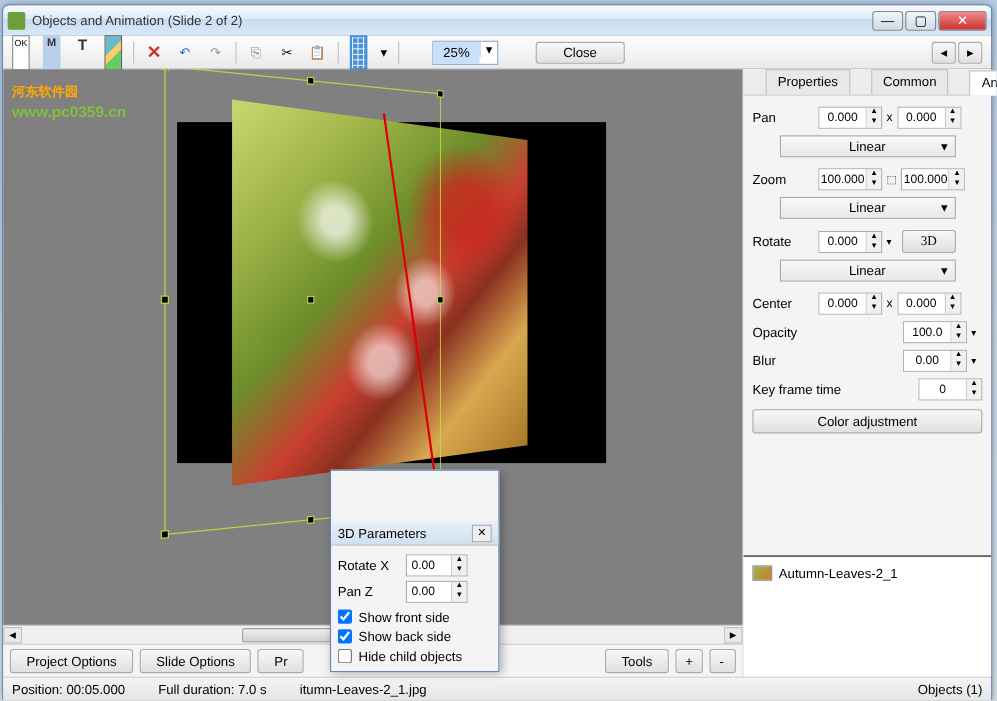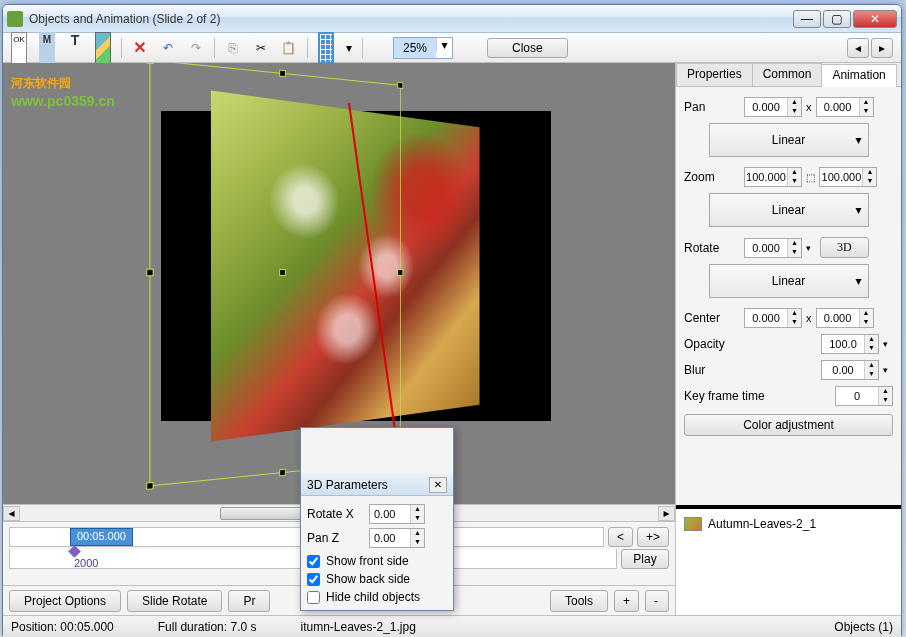--- a/index.html
+++ b/index.html
@@ -51,53 +51,53 @@
 .tl-label { position: absolute; left: 64px; bottom: -1px; font-size: 11px; color: #448; }
 .tl-mark { position:absolute; left:60px; top:-2px; width:9px; height:9px; background:#8060c0; transform: rotate(45deg);}
 .tlbtn { padding: 2px 8px; border: 1px solid #aaa; border-radius: 3px; background: linear-gradient(to bottom,#f8f8f8,#e0e0e0); cursor: pointer; min-width: 24px; text-align: center; }
 .tlbtn.wide { min-width: 48px; }
 
 .bottom-btns { height: 30px; border-top: 1px solid #c0c0c0; background: #f4f4f4; display: flex; align-items: center; padding: 0 6px; gap: 6px; }
 .bbtn { padding: 3px 14px; border: 1px solid #aaa; border-radius: 3px; background: linear-gradient(to bottom,#f8f8f8,#e0e0e0); cursor: pointer; }
 
 .right-panel { width: 225px; background: #f4f4f4; display: flex; flex-direction: column; }
 .tabs { display: flex; height: 24px; border-bottom: 1px solid #c0c0c0; background: #ececec; }
-.tab { padding: 3px 10px; border: 1px solid #c0c0c0; border-bottom: none; background: #e8e8e8; cursor: pointer; margin-right: -1px; position: relative; }
+.tab { padding: 3px 10px; border: 1px solid #c0c0c0; border-bottom: none; background: #e8e8e8; cursor: pointer; margin-right: -1px; position: relative; margin-left: 20px; }
 .tab.active { background: #fff; top: 1px; z-index: 2; }
 .panel-body { flex: 1; background: #f4f4f4; padding: 10px 8px; overflow-y: auto; }
 .prop-row { display: flex; align-items: center; margin-bottom: 6px; gap: 4px; }
 .prop-label { width: 56px; }
 .num-input { width: 58px; height: 20px; border: 1px solid #aaa; background: #fff; display: flex; }
 .num-input input { width: 42px; border: none; text-align: center; font-size: 11px; }
 .num-input .spin { width: 14px; display: flex; flex-direction: column; border-left: 1px solid #ccc; }
 .num-input .spin div { flex: 1; font-size: 7px; text-align: center; cursor: pointer; background: #f0f0f0; line-height: 8px; }
 .x-label { font-size: 11px; }
-.linear-dd { width: 160px; height: 34px; border: 1px solid #aaa; background: linear-gradient(to bottom,#f8f8f8,#e8e8e8); display: flex; align-items: center; justify-content: center; cursor: pointer; margin: 0 auto 10px; position: relative; }
+.linear-dd { width: 160px; height: 20px; border: 1px solid #aaa; background: linear-gradient(to bottom,#f8f8f8,#e8e8e8); display: flex; align-items: center; justify-content: center; cursor: pointer; margin: 0 auto 10px; position: relative; }
 .linear-dd::after { content: "▾"; position: absolute; right: 6px; }
 .btn3d { padding: 2px 16px; border: 1px solid #aaa; border-radius: 3px; background: linear-gradient(to bottom,#f8f8f8,#e0e0e0); cursor: pointer; font-family: Liberation Serif, serif; }
 .color-adj { width: 100%; padding: 3px; border: 1px solid #aaa; border-radius: 3px; background: linear-gradient(to bottom,#f8f8f8,#e0e0e0); cursor: pointer; text-align: center; margin-top: 8px; }
-.obj-list { border-top: 4px solid #000000; padding: 6px; background: #fff; height: 110px; }
+.obj-list { border-top: 1px solid #000000; padding: 6px; background: #fff; height: 110px; }
 .obj-item { display: flex; align-items: center; gap: 6px; padding: 2px; }
 .obj-item .thumb { width: 18px; height: 14px; background: linear-gradient(135deg,#9b4,#c73); border: 1px solid #888; }
 
-.statusbar { height: 22px; background: linear-gradient(to bottom,#f4f4f4,#e4e4e4); border-top: 1px solid #c0c0c0; display: flex; align-items: center; padding: 0 8px; gap: 44px; }
+.statusbar { height: 22px; background: linear-gradient(to bottom,#f4f4f4,#e4e4e4); border-top: 1px solid #c0c0c0; display: flex; align-items: center; padding: 0 8px; gap: 30px; }
 .statusbar .spacer { flex: 1; }
 
 .dialog { position: absolute; left: 300px; top: 427px; width: 154px; background: #f4f4f4; border: 1px solid #6888b0; box-shadow: 2px 2px 8px rgba(0,0,0,0.3); }
 .dialog .dtitle { height: 22px; background: linear-gradient(to bottom,#e8f0f8,#d0e0f0); border-bottom: 1px solid #b0c0d0; display: flex; align-items: center; padding: 0 6px; margin-top: 46px; }
 .dialog .dtitle .dclose { margin-left: auto; width: 18px; height: 16px; border: 1px solid #aaa; background: #eee; text-align: center; cursor: pointer; font-size: 10px; line-height: 14px; }
 .dialog .dbody { padding: 6px; }
 .dialog .drow { display: flex; align-items: center; height: 24px; gap: 4px; padding: 1px 0; }
 .dialog .drow.hl { border: 2px solid #d00; margin: 0 -4px; padding: 0 2px; }
 .dialog .dlabel { width: 58px; }
 .dialog .dinput { width: 56px; display: flex; border: 1px solid #aaa; height: 20px; }
 .dialog .dinput input { width: 40px; border: none; text-align: left; padding-left: 4px; font-size: 11px; }
 .dialog .dinput .spin { width: 14px; border-left: 1px solid #ccc; display: flex; flex-direction: column; }
 .dialog .dinput .spin div { flex:1; font-size:7px; text-align:center; background:#f0f0f0; line-height:8px; cursor:pointer;}
-.dialog .dcheck { display: flex; align-items: flex-end; gap: 6px; margin-top: 4px; }
+.dialog .dcheck { display: flex; align-items: flex-start; gap: 6px; margin-top: 4px; }
 .dialog input[type=checkbox] { width: 13px; height: 13px; }
 
 .tb-icon { width: 16px; height: 32px; display: inline-block; }
 .tb-ok { background:#fff; border:1px solid #888; font-size:8px; line-height:14px; text-align:center; }
 .tb-m { background:#b8d0e8; color:#333; font-size:10px; line-height:16px; text-align:center; font-weight:bold;}
 .tb-t { color:#333; font-size:14px; font-weight:bold; line-height:16px; text-align:center;}
 .tb-img { background: linear-gradient(135deg,#6bc 40%,#fc6 40%,#fc6 60%,#6c6 60%); border:1px solid #666;}
 .tb-grid { background:#4890d8; position:relative; }
 .tb-grid::before{content:"";position:absolute;inset:2px;background:linear-gradient(#fff 1px,transparent 1px) 0 0/5px 5px,linear-gradient(90deg,#fff 1px,transparent 1px) 0 0/5px 5px;}
 </style>
@@ -178,40 +178,24 @@
         <div class="red-line"></div>
       </div>
       <div class="hscroll">
         <div class="arrow">◂</div>
         <div class="track">
           <div class="thumb" style="left:200px;width:120px"></div>
         </div>
         <div class="arrow">▸</div>
       </div>
 
-      <div class="timeline">
-        <div class="tl-row">
-          <div class="tl-track">
-            <div class="tl-keyframe">00:05.000</div>
-          </div>
-          <div class="tlbtn">&lt;</div>
-          <div class="tlbtn">+&gt;</div>
-        </div>
-        <div class="tl-row">
-          <div class="tl-track" style="border-top:none">
-            <div class="tl-mark"></div>
-            <div class="tl-label">2000</div>
-          </div>
-          <div class="tlbtn wide">Play</div>
-        </div>
-      </div>
 
       <div class="bottom-btns">
         <div class="bbtn">Project Options</div>
-        <div class="bbtn">Slide Rotate</div>
+        <div class="bbtn">Slide Options</div>
         <div class="bbtn">Pr</div>
         <div style="flex:1"></div>
         <div class="bbtn">Tools</div>
         <div class="bbtn" style="min-width:24px;padding:3px 8px">+</div>
         <div class="bbtn" style="min-width:24px;padding:3px 8px">-</div>
       </div>
     </div>
 
     <div class="right-panel">
       <div class="tabs">

